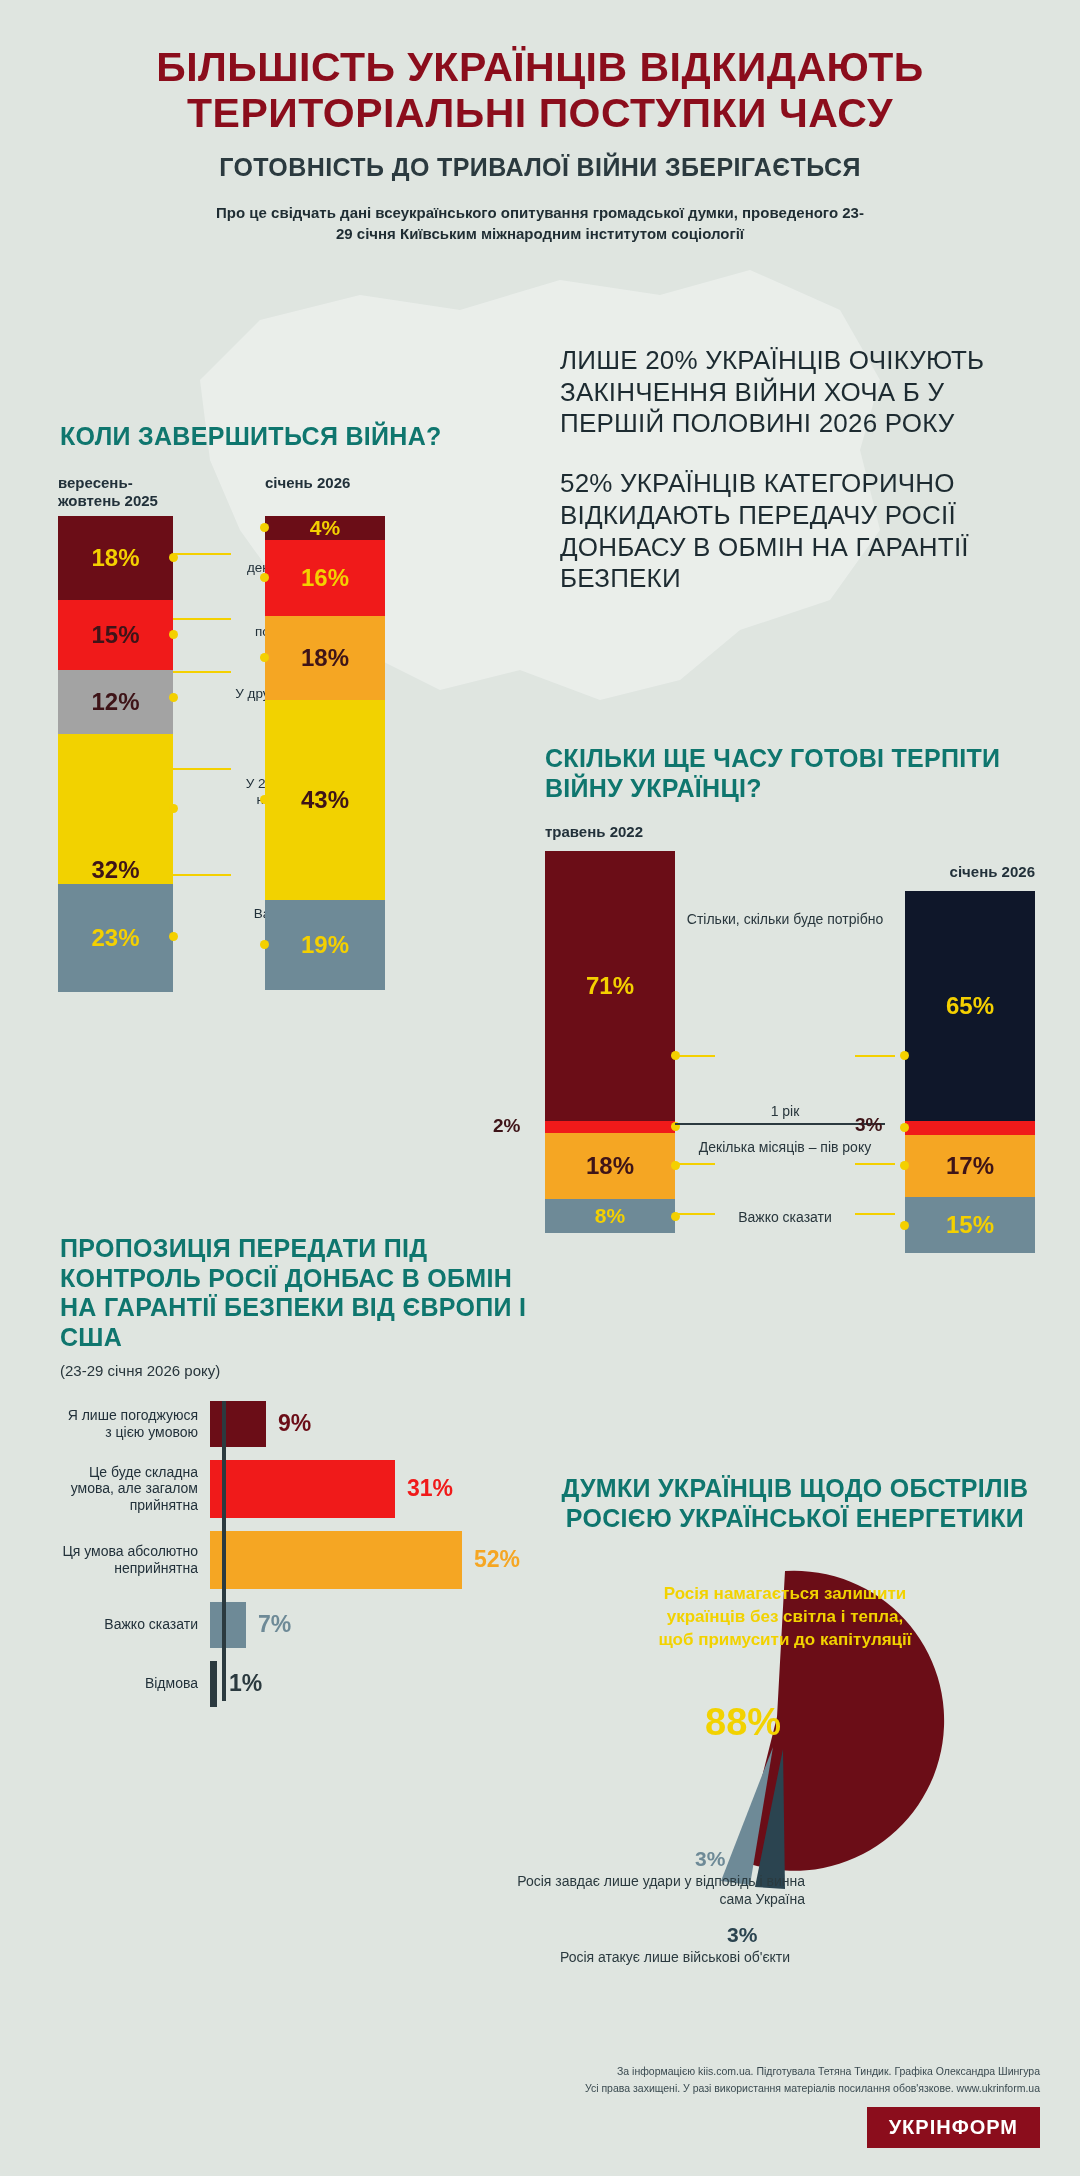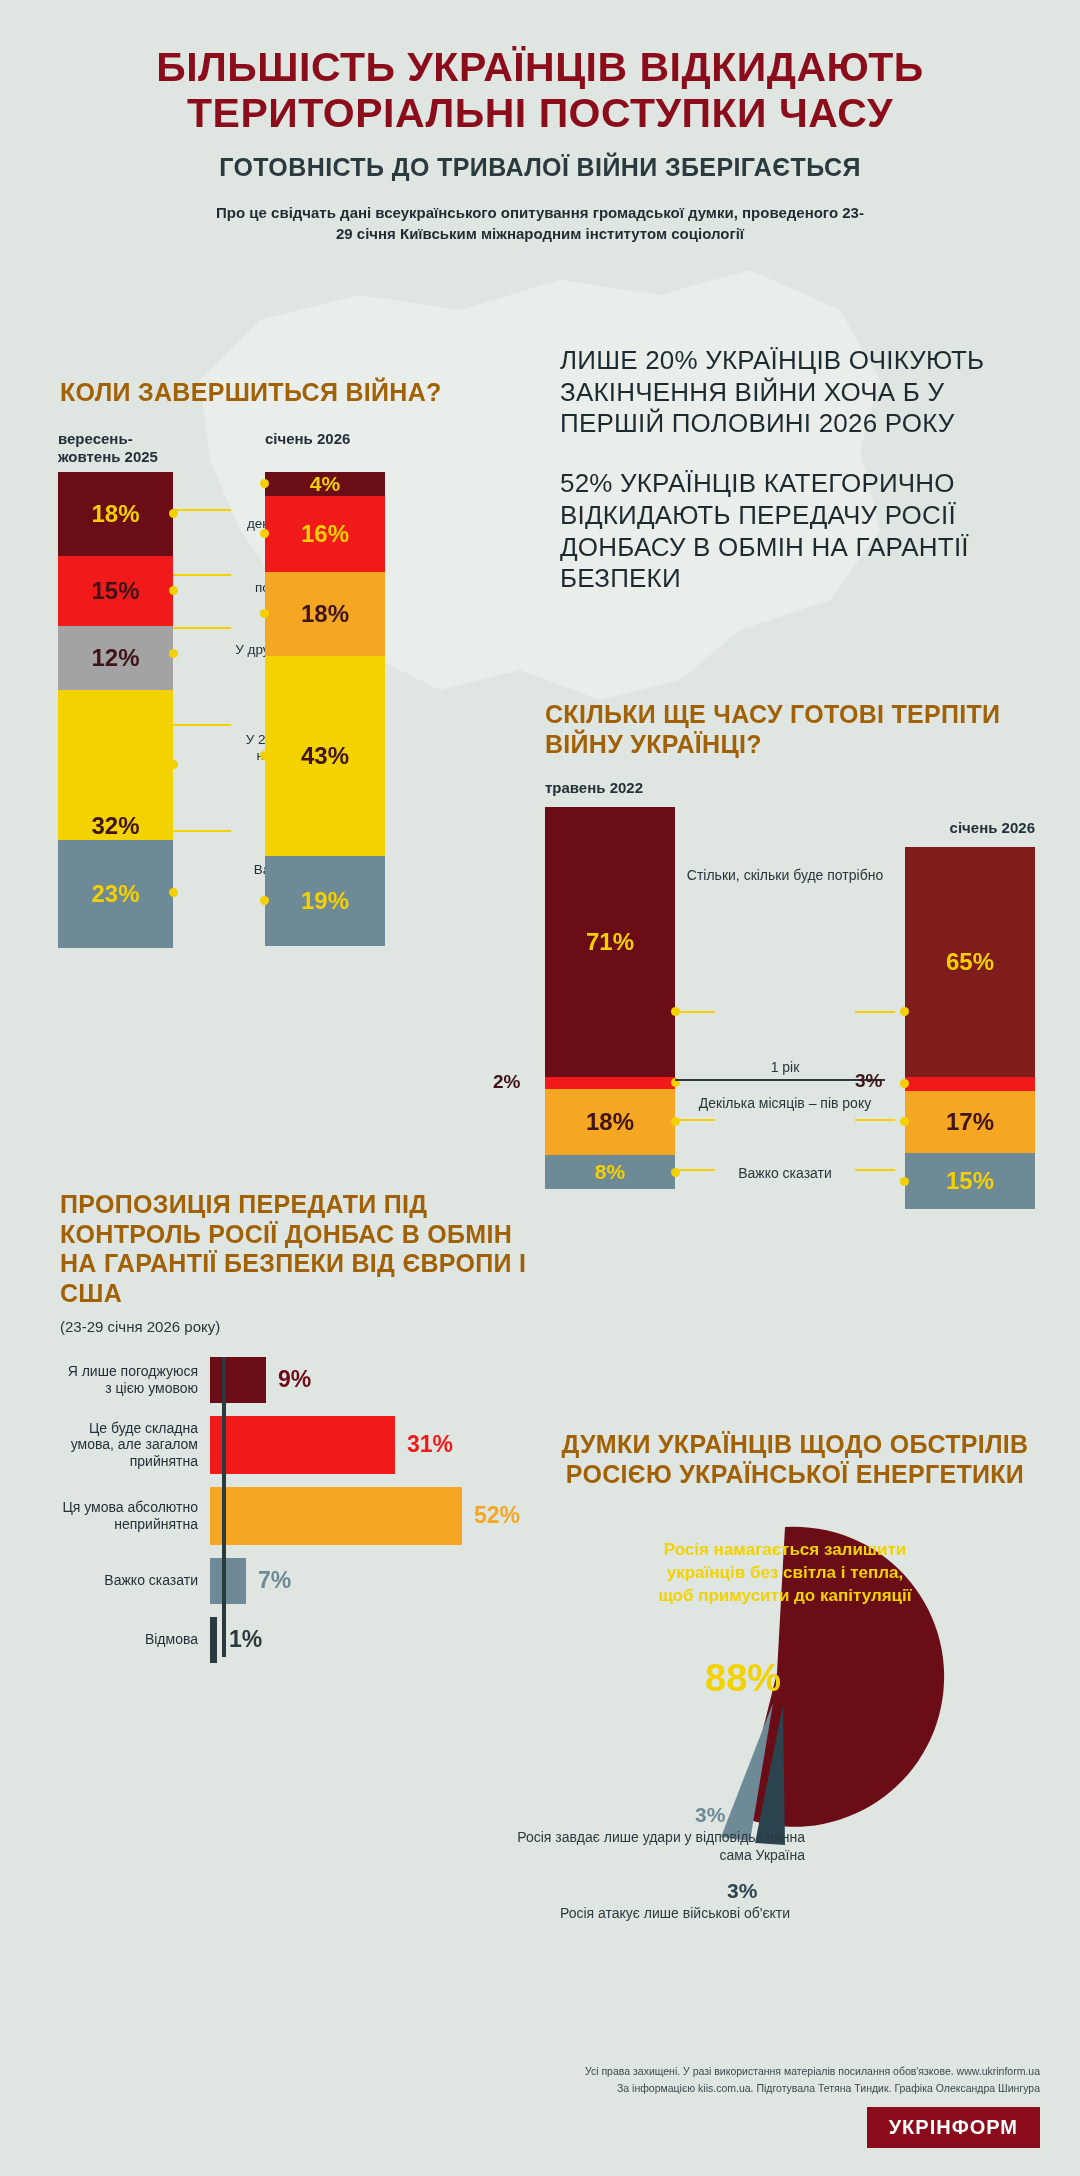--- a/index.html
+++ b/index.html
@@ -25,22 +25,23 @@
   .subtitle {
     color:#2b3a3f; font-weight:bold; font-size:25px; letter-spacing:.4px;
     margin-top:16px;
   }
   .lede {
     margin:20px auto 0; width:660px; font-size:15px; font-weight:bold;
     line-height:1.45; color:#1f2d33;
   }
   
   .sec-title {
-    color:#a16207; font-weight:bold; font-size:25px; line-height:1.18;
+    color:#0f766e; font-weight:bold; font-size:25px; line-height:1.18;
     letter-spacing:.3px;
+    margin-top:44px;
   }
   .small-lab { font-size:14px; color:#28363c; line-height:1.25; }
   .pct { font-weight:bold; font-size:24px; }
   .pct-y { color:#f4d000; }
   .pct-d { color:#3e1418; }
   .seg { position:relative; display:flex; align-items:center; justify-content:center; }
   .dot { width:9px; height:9px; border-radius:50%; background:#f4d000; position:absolute; }
   .leader { position:absolute; background:#f4d000; height:2px; }
   .leader-dark { position:absolute; background:#2b3a3f; height:2px; }
 
@@ -205,21 +206,21 @@
 
     <div class="leader" style="left:130px; top:232px; width:40px;"></div>
     <div class="leader-dark" style="left:130px; top:300px; width:210px;"></div>
     <div class="leader" style="left:130px; top:340px; width:40px;"></div>
     <div class="leader" style="left:130px; top:390px; width:40px;"></div>
     <div class="leader" style="left:310px; top:232px; width:40px;"></div>
     <div class="leader" style="left:310px; top:340px; width:40px;"></div>
     <div class="leader" style="left:310px; top:390px; width:40px;"></div>
 
     <div style="position:absolute; right:10px; top:68px; width:130px;">
-      <div class="seg" style="height:230px;background:#7f1d1d;align-items:center;">
+      <div class="seg" style="height:230px;background:#0f172a;align-items:center;">
         <span class="pct pct-y">65%</span>
         <span class="dot" style="left:-5px;top:160px;"></span>
       </div>
       <div class="seg" style="height:14px;background:#f01a1a;">
         <span class="pct pct-d" style="font-size:19px;position:absolute;left:-50px;top:-7px;">3%</span>
         <span class="dot" style="left:-5px;top:2px;"></span>
       </div>
       <div class="seg" style="height:62px;background:#f5a623;">
         <span class="pct pct-d">17%</span>
         <span class="dot" style="left:-5px;top:26px;"></span>
@@ -289,19 +290,19 @@
     <div style="position:absolute; left:150px; top:296px; color:#6e8a97; font-weight:bold; font-size:21px;">3%</div>
     <div style="position:absolute; left:-40px; top:322px; width:300px; text-align:right; font-size:14px; line-height:1.25;">Росія завдає лише удари у відповідь і винна сама Україна</div>
 
     <div style="position:absolute; left:182px; top:372px; color:#2b4450; font-weight:bold; font-size:21px;">3%</div>
     <div style="position:absolute; left:-60px; top:398px; width:380px; text-align:center; font-size:14px;">Росія атакує лише військові об'єкти</div>
   </div>
 </div>
 
 <div class="footer">
   <div class="footer-txt">
+    <div>За інформацією kiis.com.ua. Підготувала Тетяна Тиндик. Графіка Олександра Шингура</div>
     <div>Усі права захищені. У разі використання матеріалів посилання обов'язкове. www.ukrinform.ua</div>
-    <div>За інформацією kiis.com.ua. Підготувала Тетяна Тиндик. Графіка Олександра Шингура</div>
   </div>
   <div style="overflow:hidden;">
     <div class="brand">УКРІНФОРМ</div>
   </div>
 </div>
 
 </body></html>

